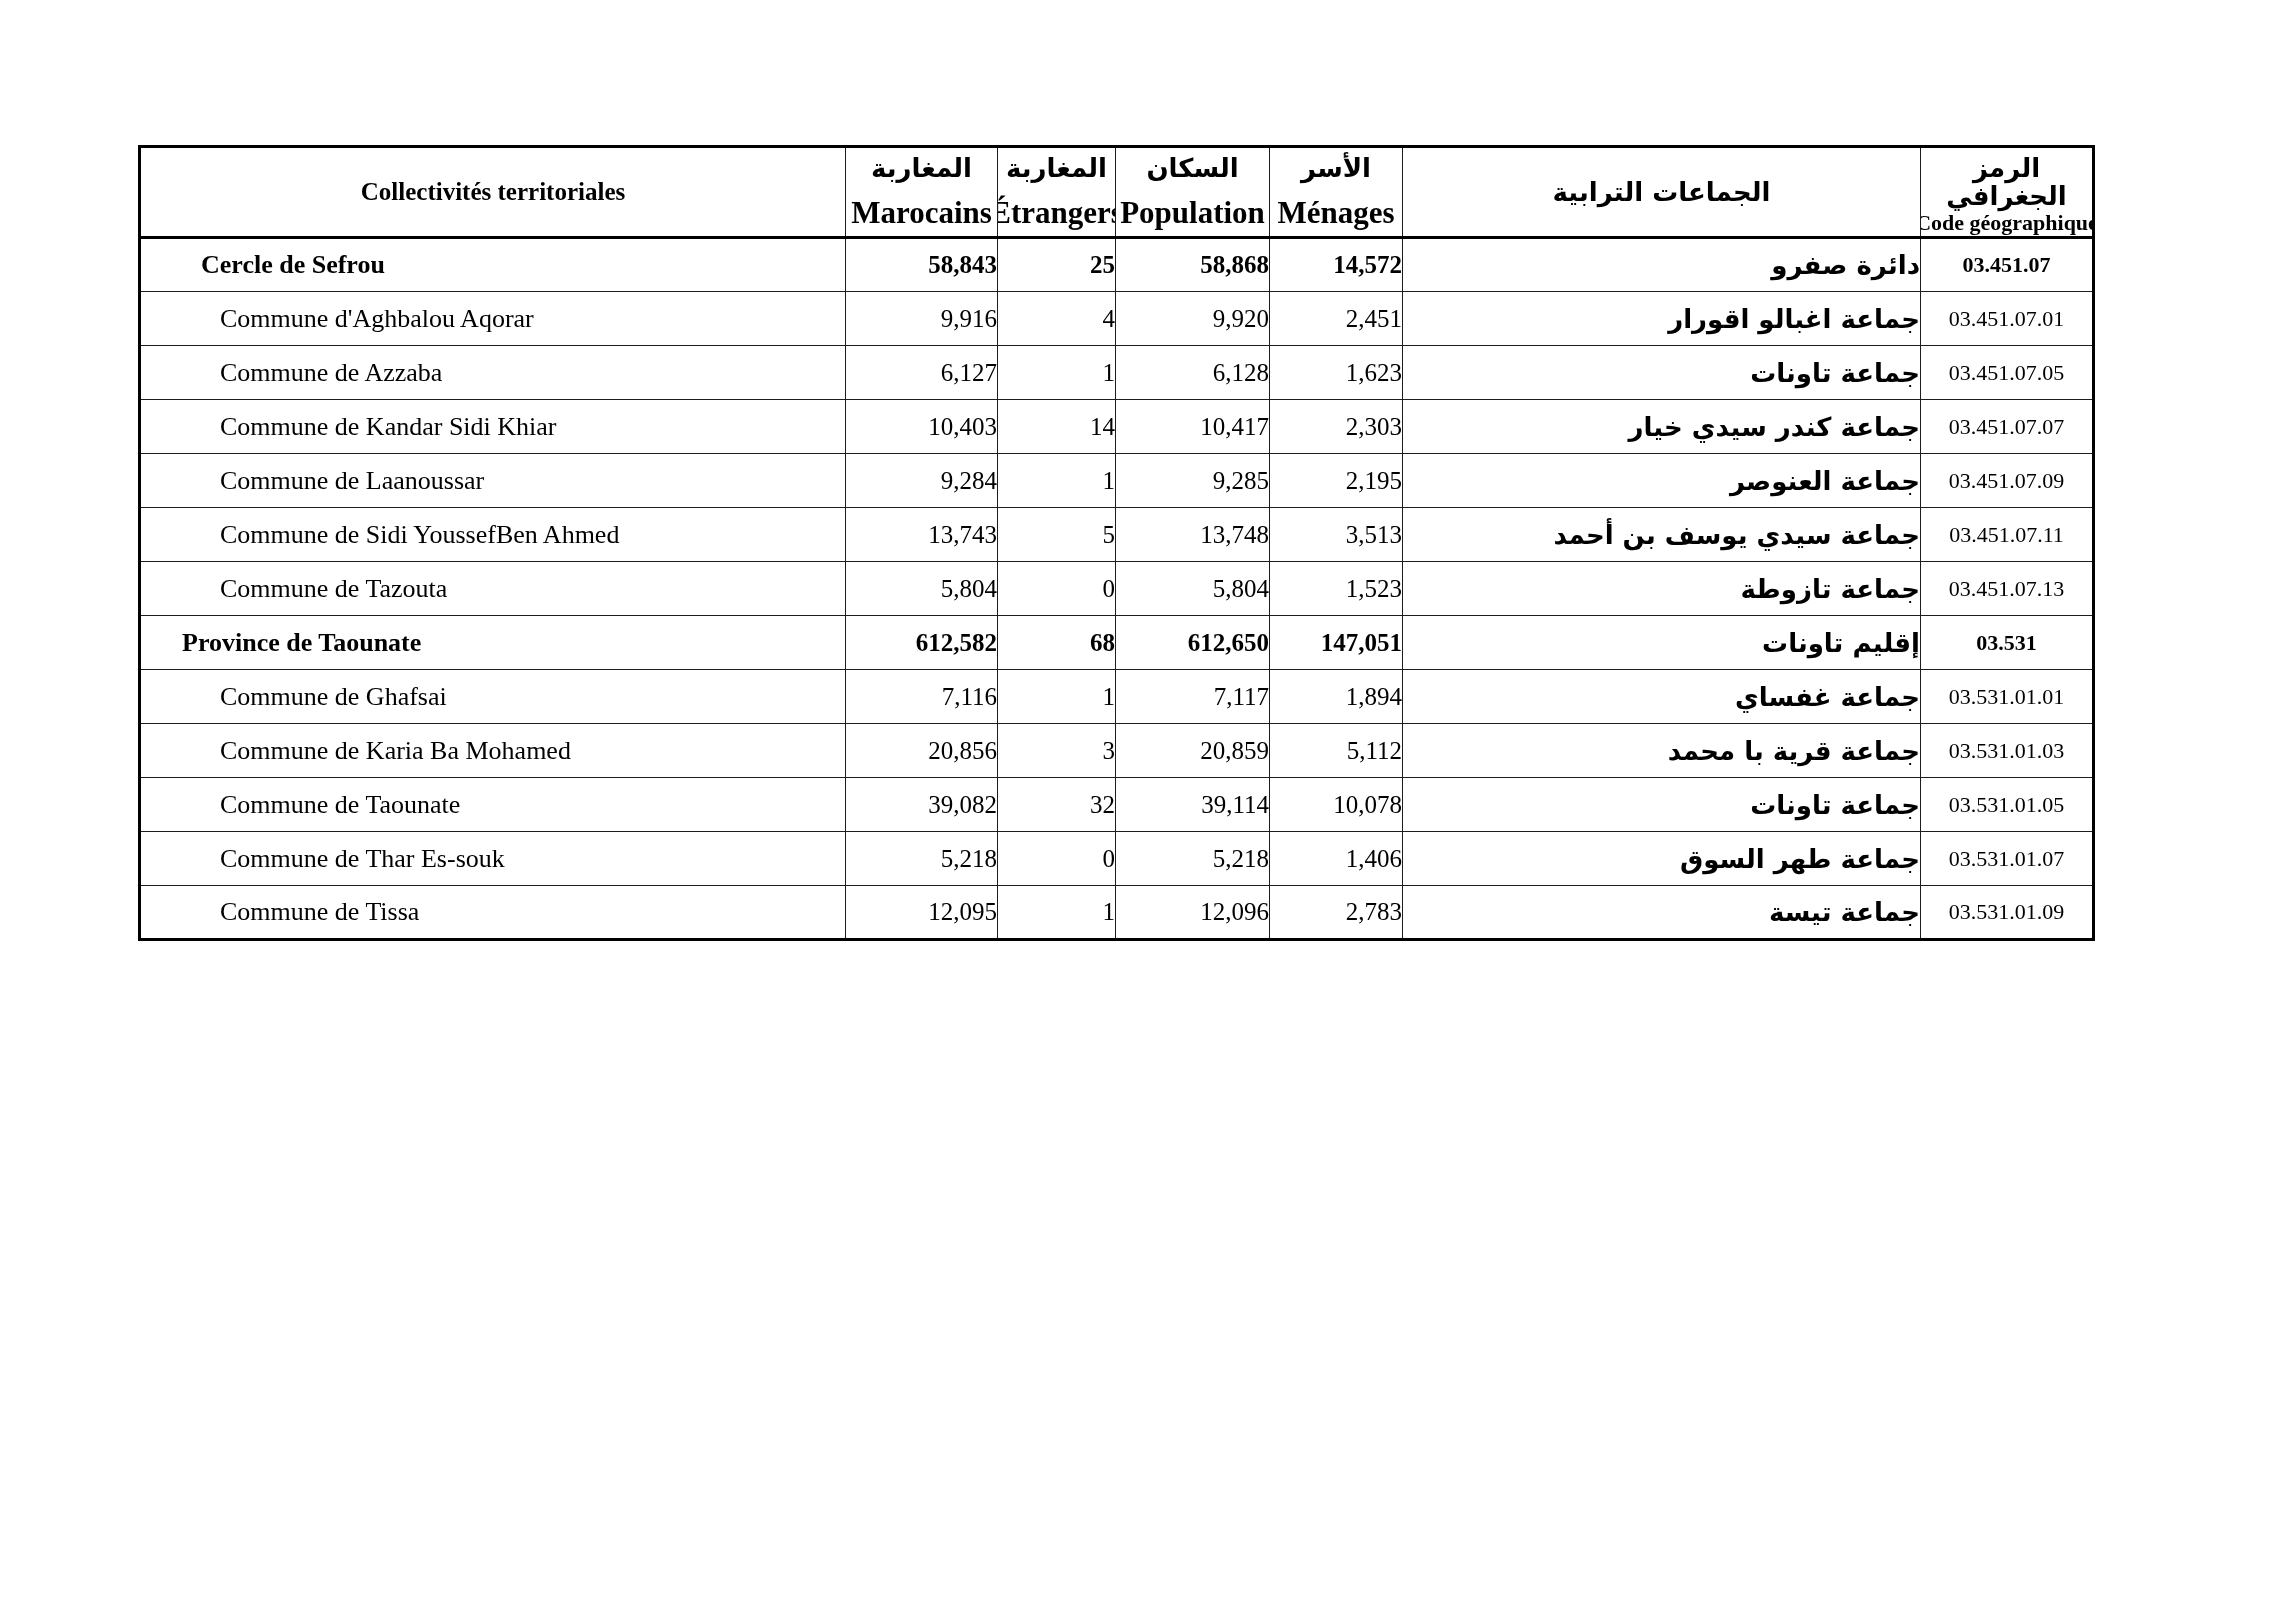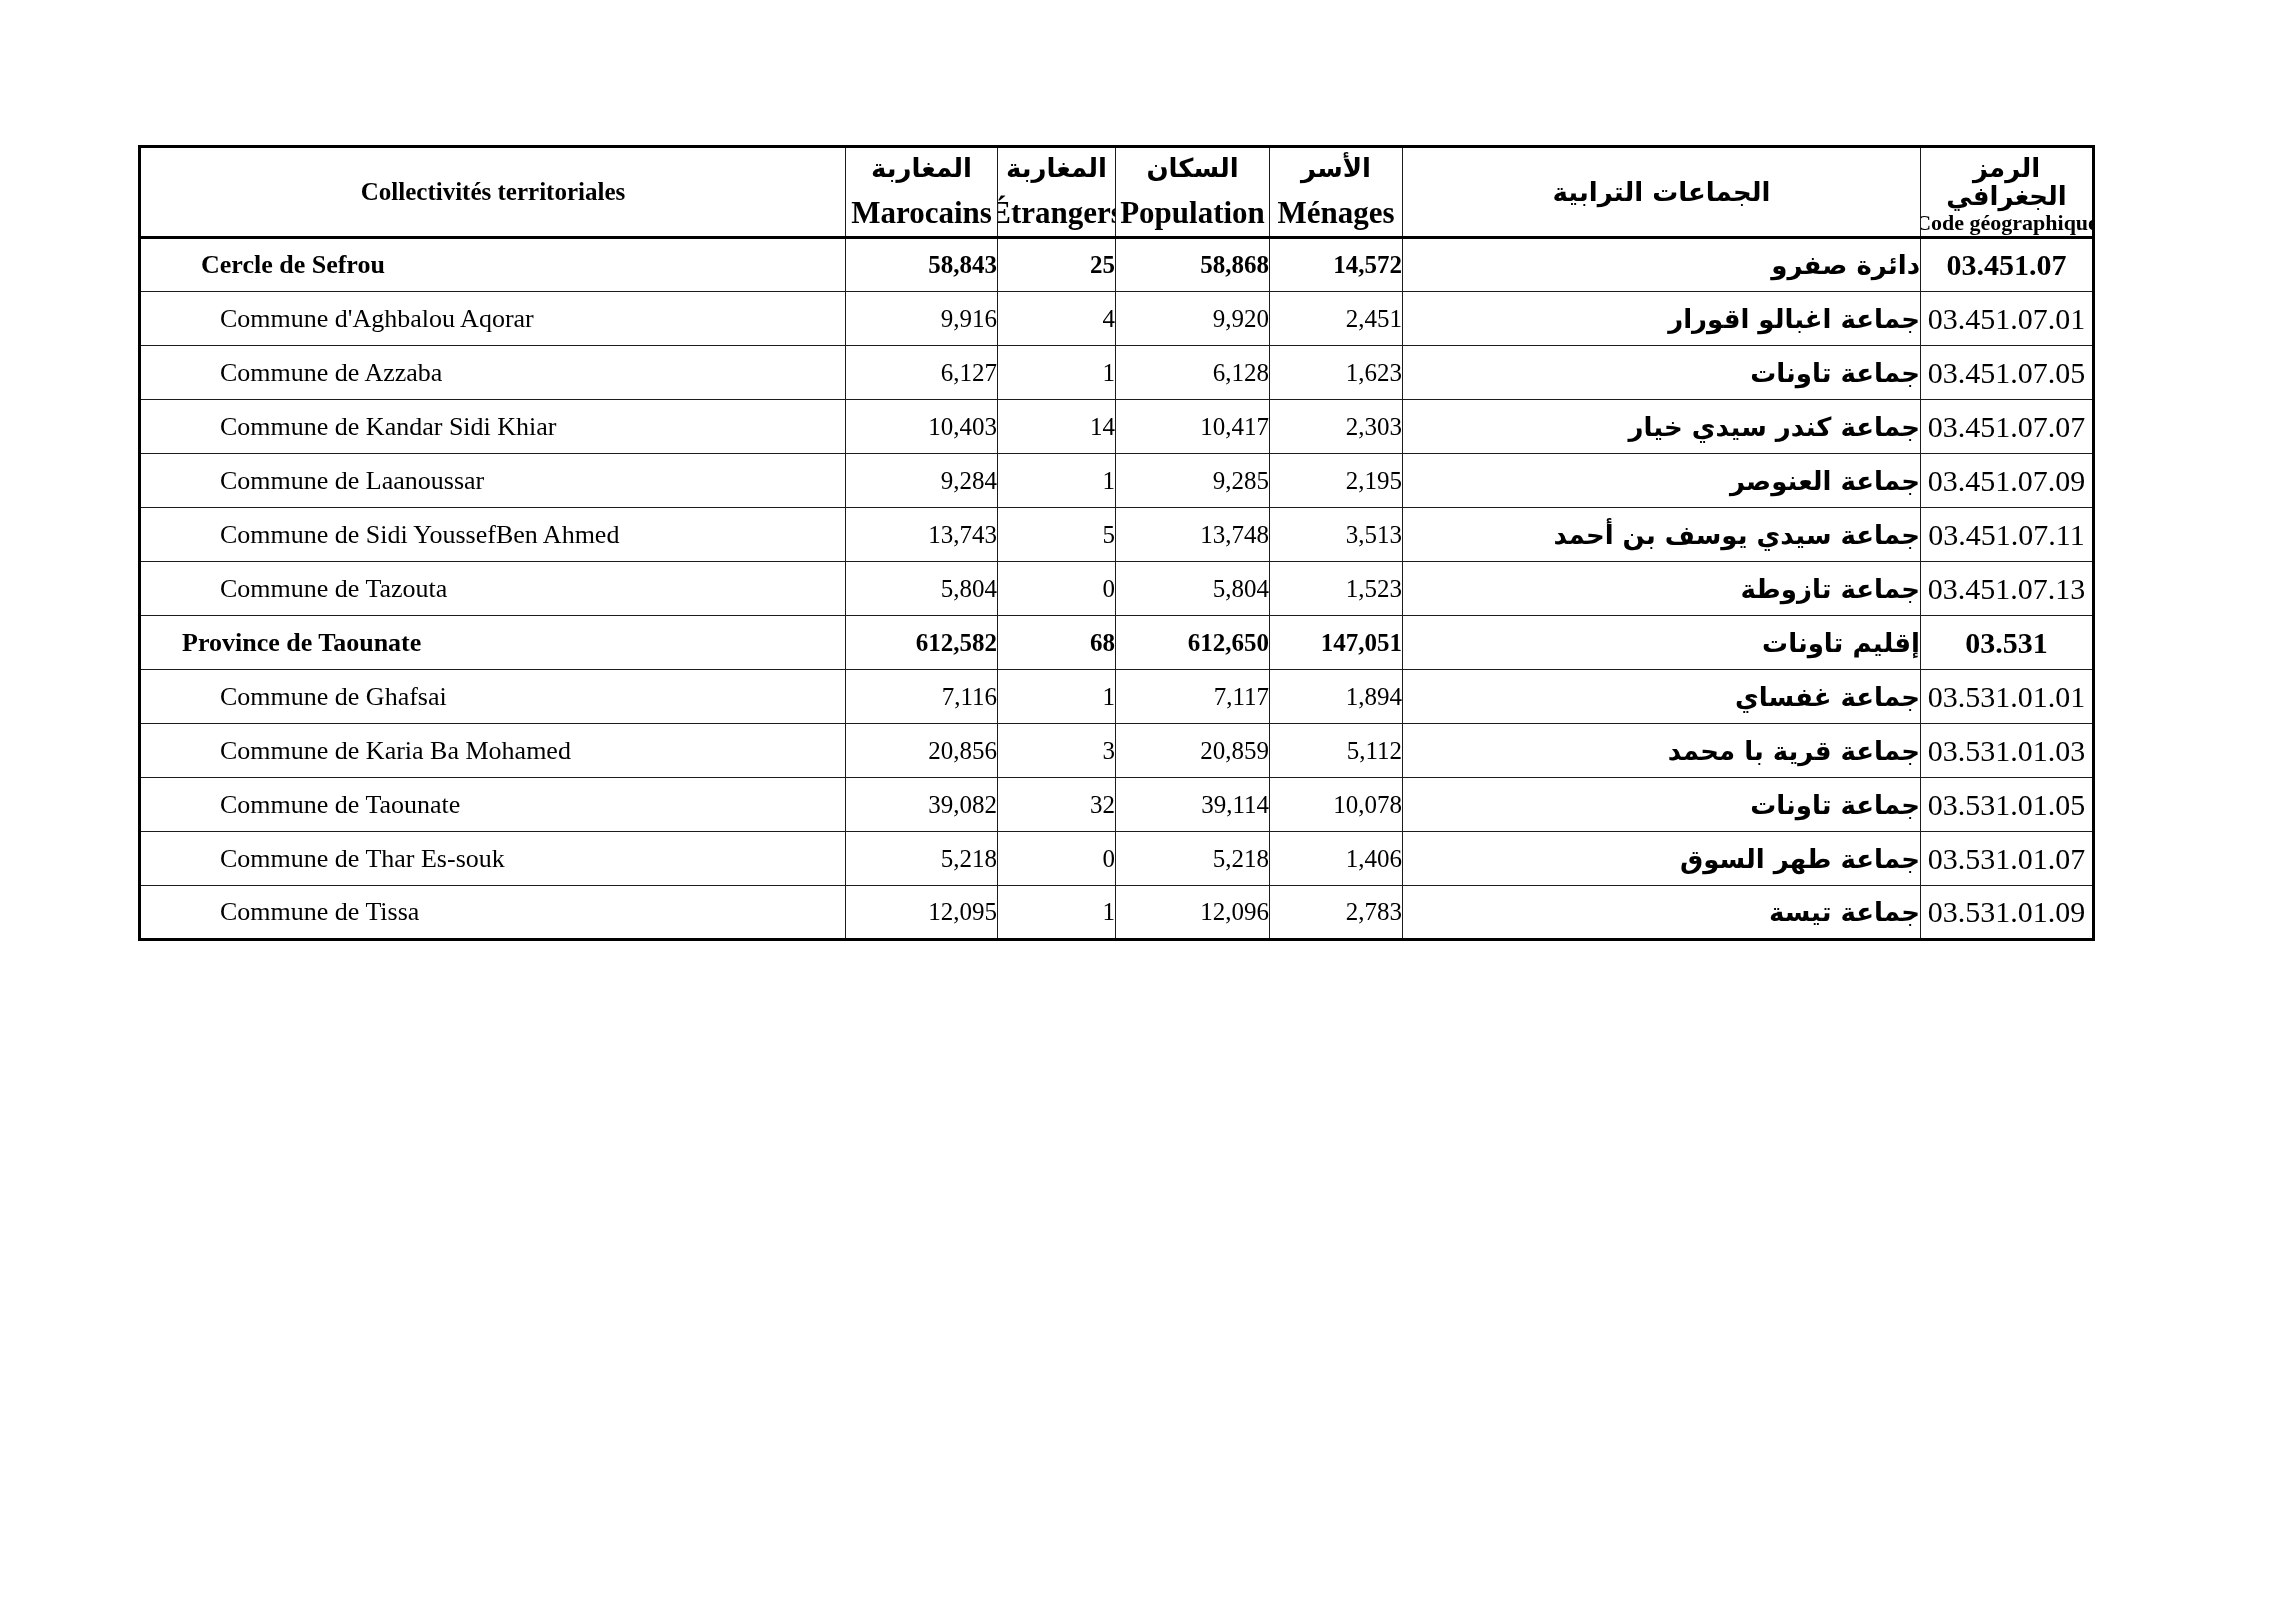--- a/index.html
+++ b/index.html
@@ -80,21 +80,21 @@
     font-family: "DejaVu Sans", sans-serif;
     font-size: 26px;
     direction: rtl;
     text-align: left; 
     text-align: start;
     padding-right: 30px;
     white-space: nowrap;
     font-weight: bold;
   }
   td.cell-code {
-    font-size: 30px;
+    font-size: 22px;
     text-align: center;
     white-space: nowrap;
   }
   .page-number {
     position: absolute;
     left: 0;
     right: 0;
     top: 1527px;
     text-align: center;
     font-size: 22px;

